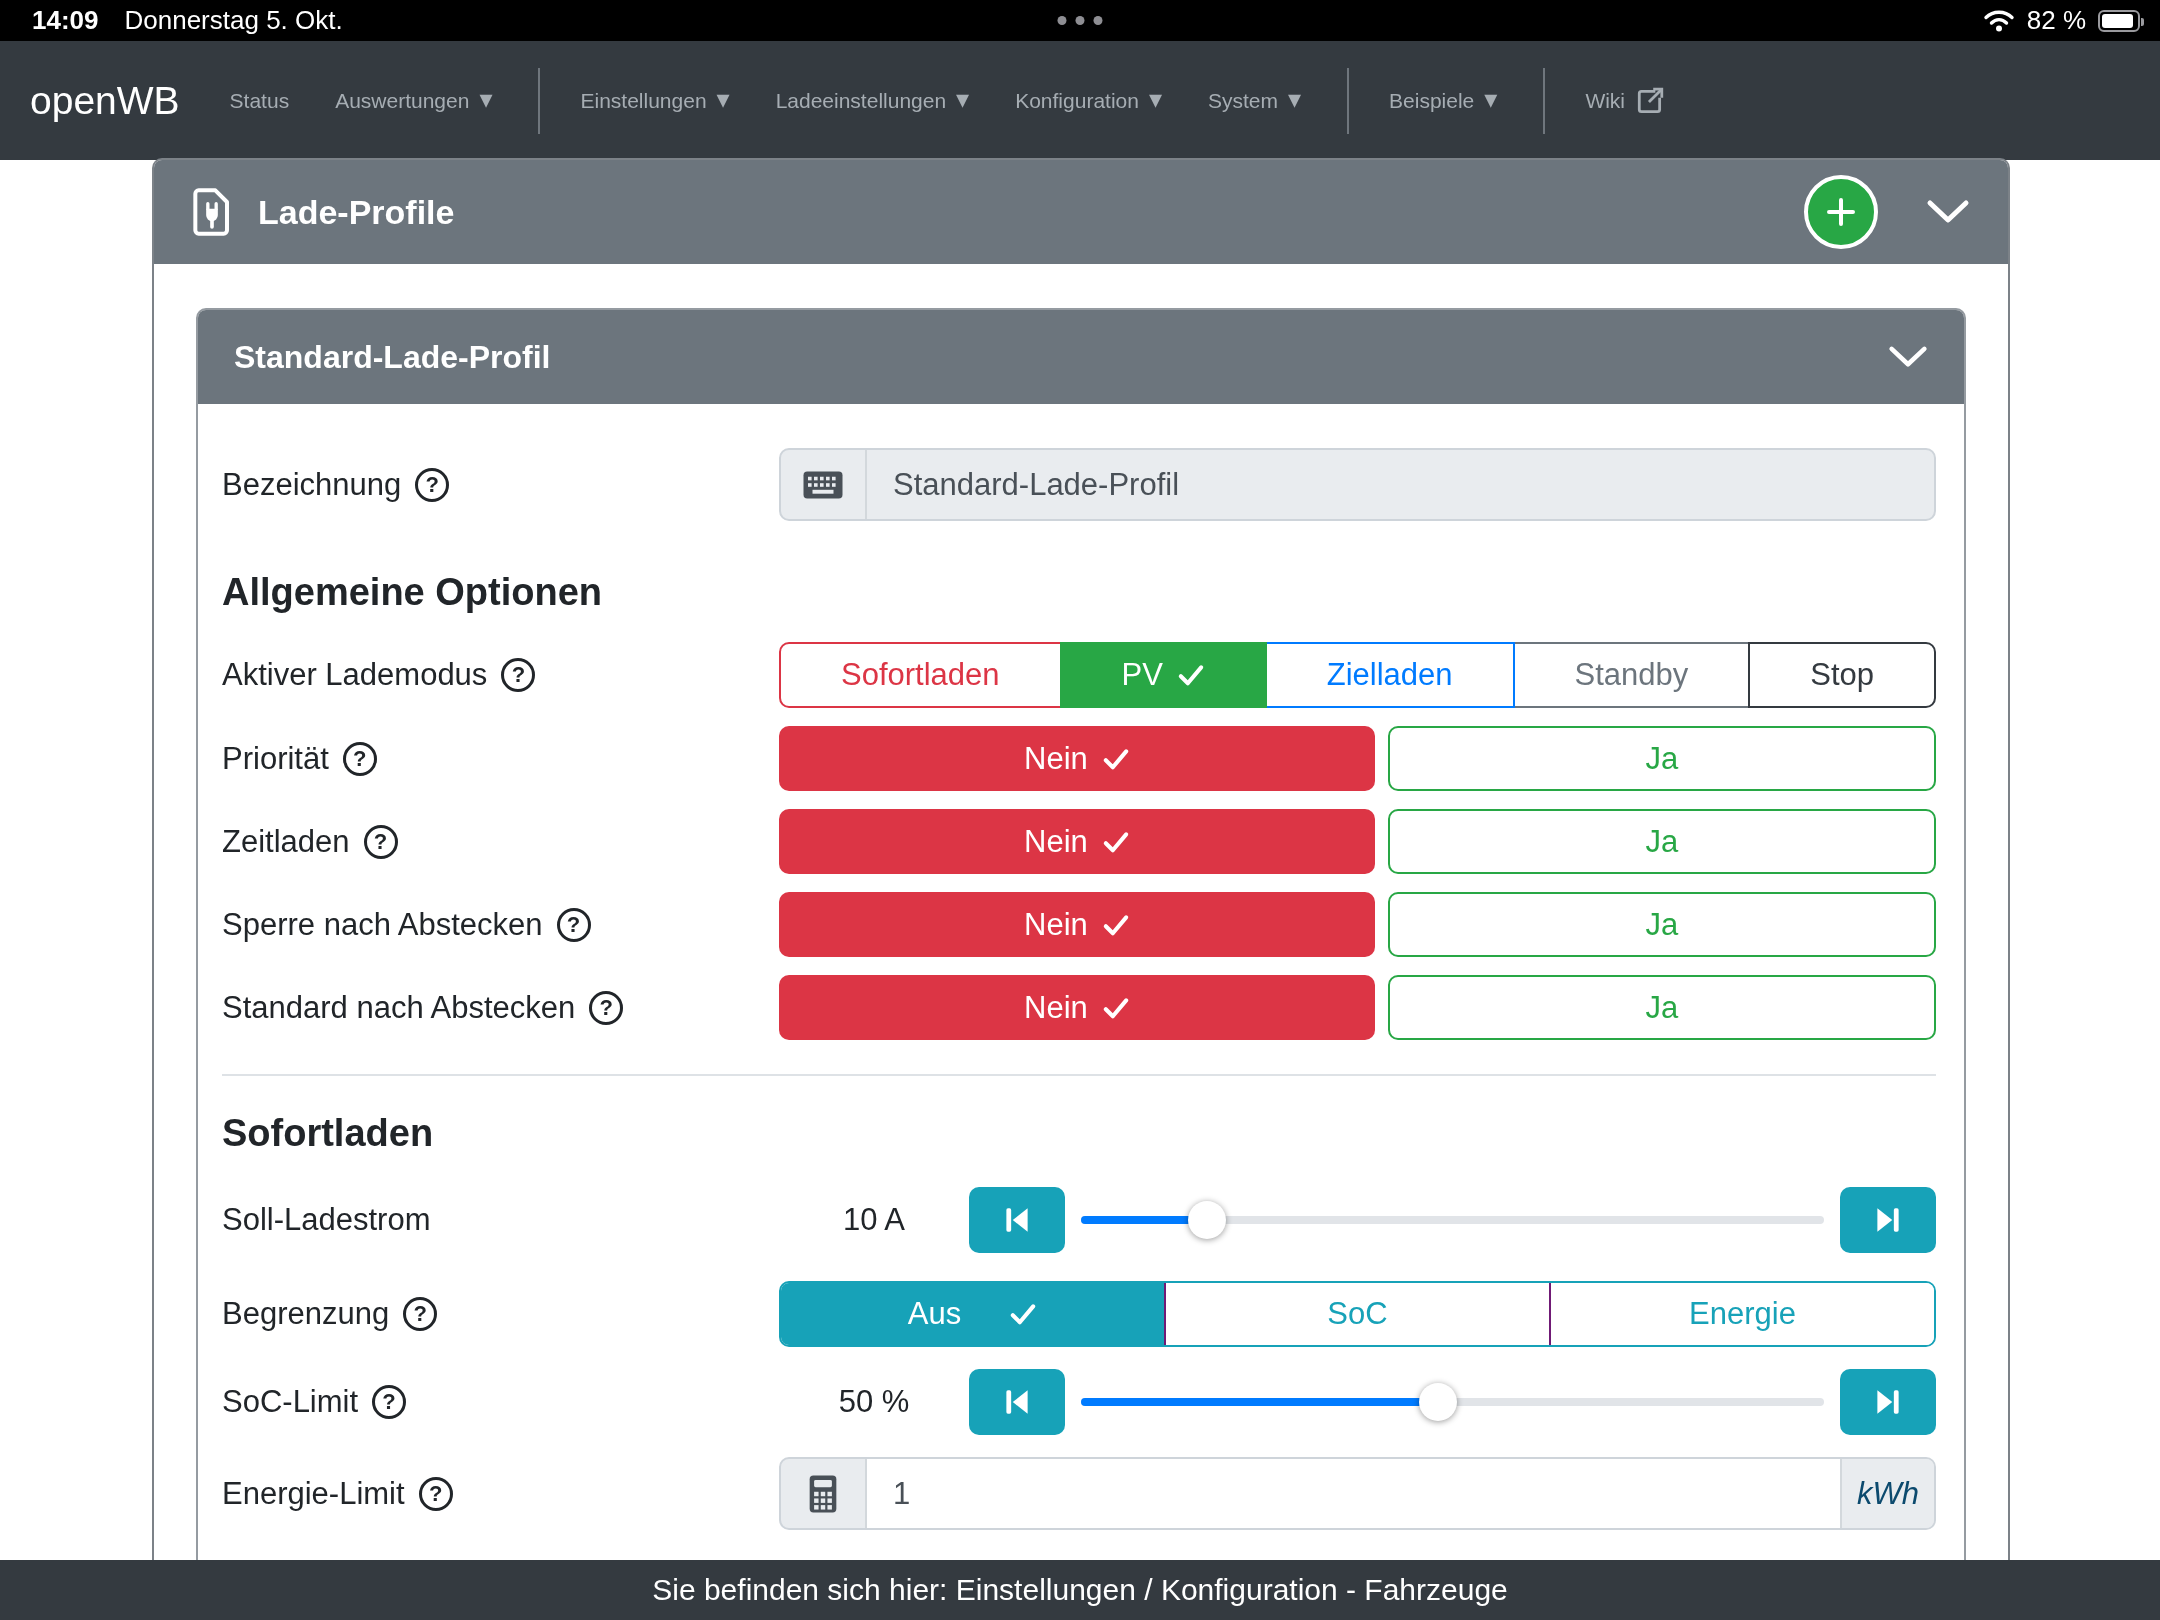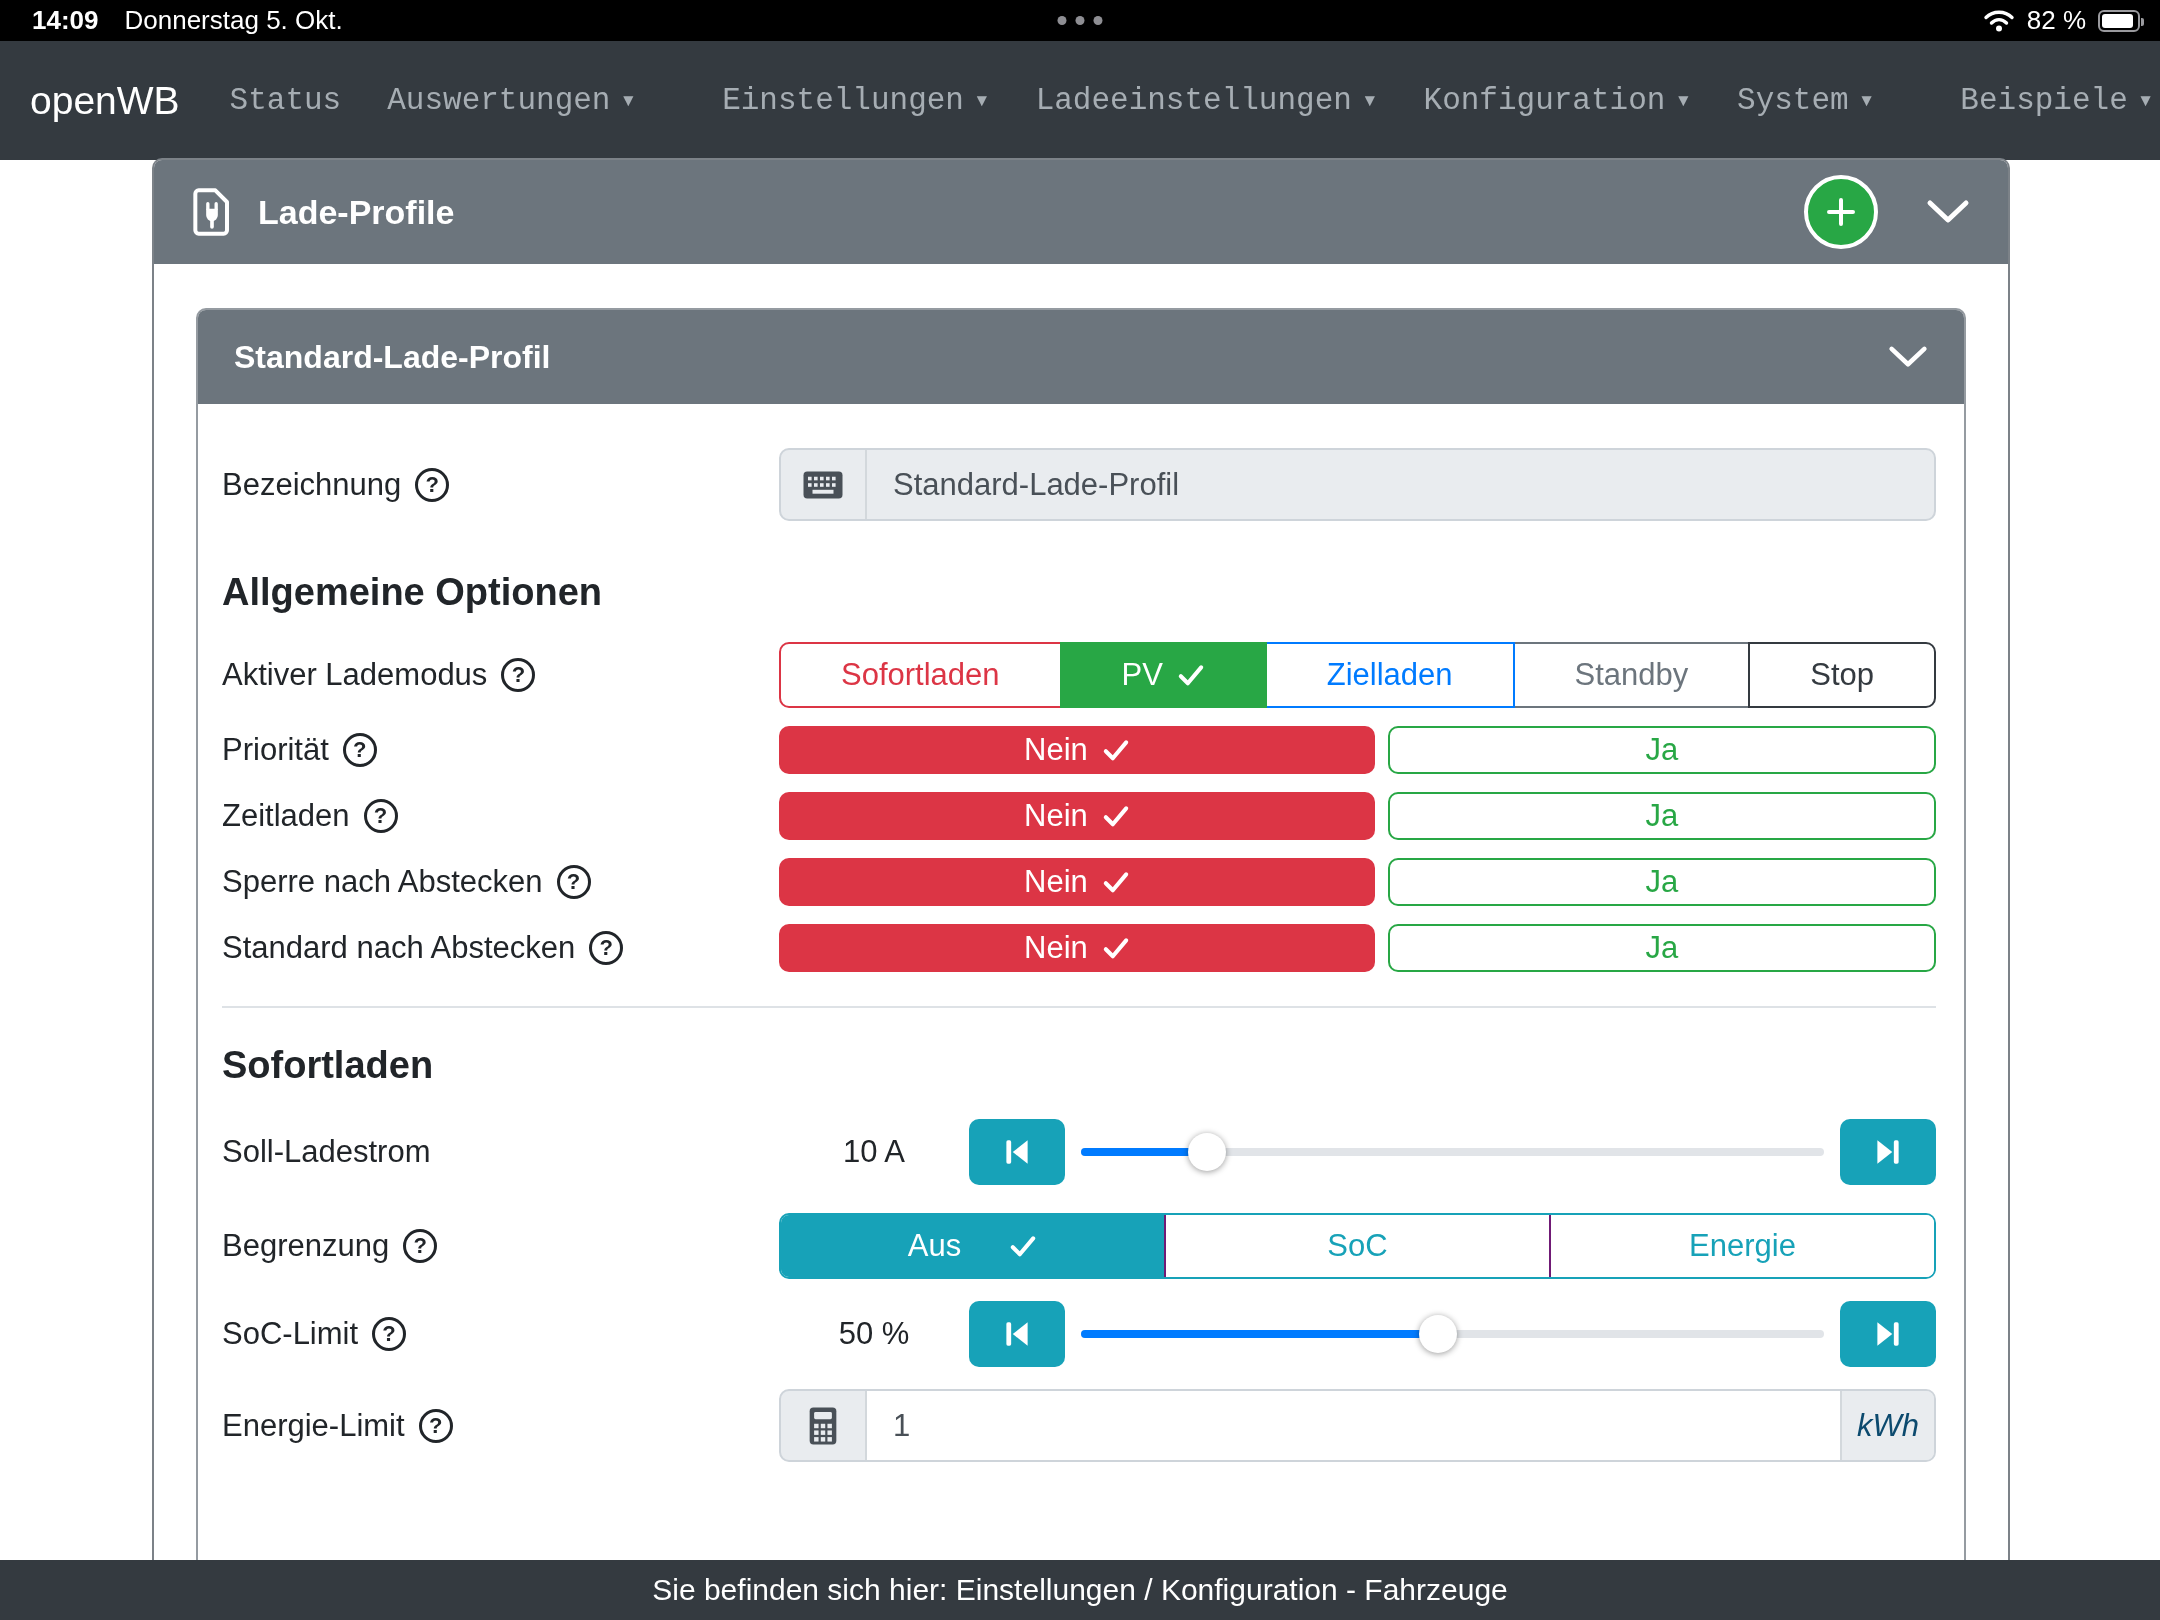--- a/index.html
+++ b/index.html
@@ -16,21 +16,21 @@
   .ios-center i { width:9px; height:9px; border-radius:50%; background:#8e8e93; }
   .ios-right { margin-left:auto; display:flex; align-items:center; gap:12px; margin-right:20px; }
   .batt { position:relative; width:42px; height:22px; border:2px solid #9a9a9e; border-radius:6px; }
   .batt-fill { position:absolute; left:2px; top:2px; bottom:2px; width:82%; background:#fff; border-radius:3px; }
   .batt-tip { position:absolute; right:-6px; top:6px; width:3px; height:8px; background:#9a9a9e; border-radius:0 2px 2px 0; }
 
   
   .navbar { position:absolute; left:0; top:41px; width:2160px; height:119px; background:#343a40;
             display:flex; align-items:center; padding:0 30px; }
   .brand { color:#fff; font-size:39px; margin-right:50px; }
-  .nav-item { color:#a6adb3; font-size:31px; margin-right:46px; display:flex; align-items:center; gap:10px; white-space:nowrap;font-family:Liberation Mono, monospace; }
+  .nav-item { color:#a6adb3; font-size:21px; margin-right:46px; display:flex; align-items:center; gap:10px; white-space:nowrap; }
   .caret::after { content:"▾"; font-size:26px; color:#a6adb3; position:relative; top:-1px; }
   .nav-sep { width:2px; height:66px; background:#6f767d; margin:0 40px 0 0; }
   .ext-ic { width:30px; height:30px; }
 
   
   .card { position:absolute; left:152px; top:158px; width:1858px; height:1402px;
           border:2px solid #7c8288; border-bottom:none; border-radius:10px 10px 0 0; overflow:hidden; background:#fff; }
   .card-head { height:104px; background:#6c757d; display:flex; align-items:center; padding:0 38px; color:#fff; }
   .card-title { font-size:34px; font-weight:bold; margin-left:26px; }
   .head-right { margin-left:auto; display:flex; align-items:center; gap:48px; }
@@ -74,21 +74,21 @@
          font-size:31px; background:#fff; border:2px solid; margin-left:-2px; padding:0 30px; position:relative; }
   .seg:first-child { margin-left:0; border-radius:10px 0 0 10px; }
   .seg:last-child { border-radius:0 10px 10px 0; }
   .seg-danger { color:#dc3545; border-color:#dc3545; z-index:2; }
   .seg-success-active { color:#fff; background:#28a745; border-color:#28a745; z-index:3; }
   .seg-primary { color:#007bff; border-color:#007bff; z-index:2; }
   .seg-secondary { color:#6c757d; border-color:#6c757d; z-index:1; }
   .seg-dark { color:#343a40; border-color:#343a40; z-index:1; }
 
   
-  .tgl { display:flex; gap:13px; height:48px; }
+  .tgl { display:flex; gap:13px; height:65px; }
   .t-no { flex:0 0 51.5%; background:#dc3545; border-radius:10px; color:#fff; font-size:31px;
           display:flex; align-items:center; justify-content:center; gap:14px; }
   .t-yes { flex:1; background:#fff; border:2px solid #28a745; border-radius:10px; color:#28a745; font-size:31px;
            display:flex; align-items:center; justify-content:center; }
 
   
   .slider-ctrl { display:flex; align-items:center; }
   .sl-value { width:190px; flex:none; text-align:center; font-size:31px; color:#212529; }
   .skip-btn { width:96px; height:66px; flex:none; background:#17a2b8; border-radius:10px;
               display:flex; align-items:center; justify-content:center; }

